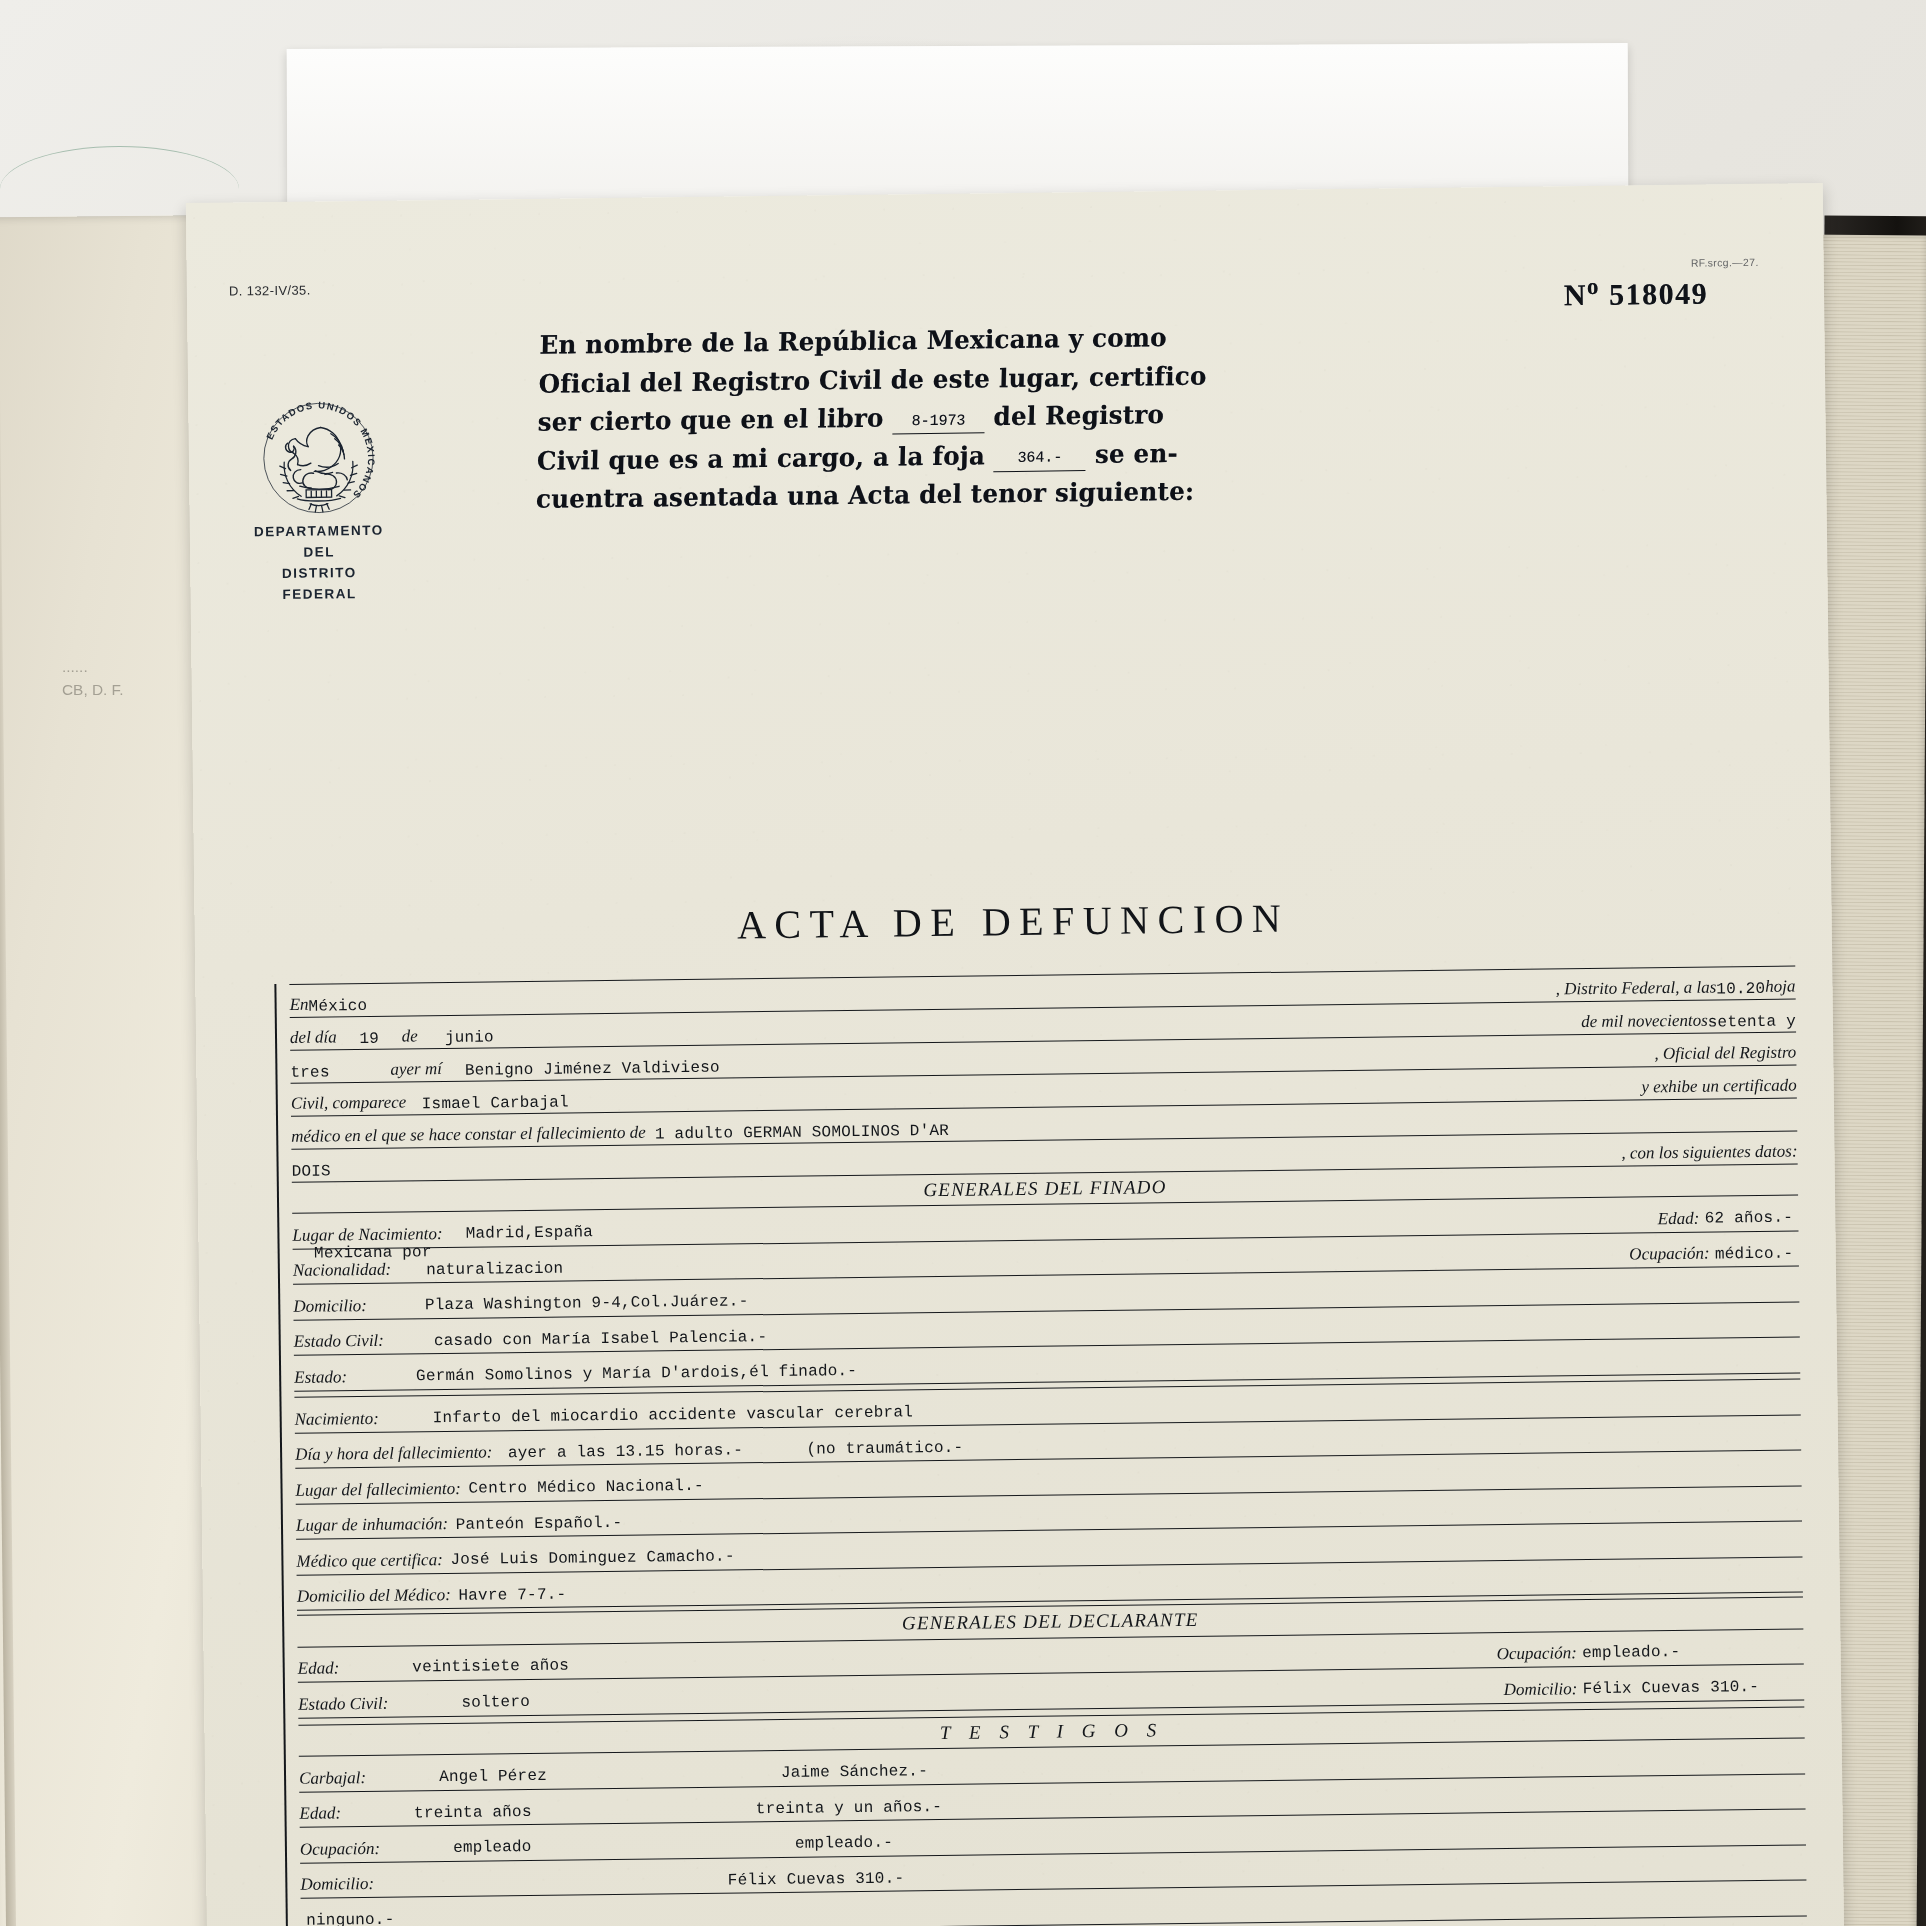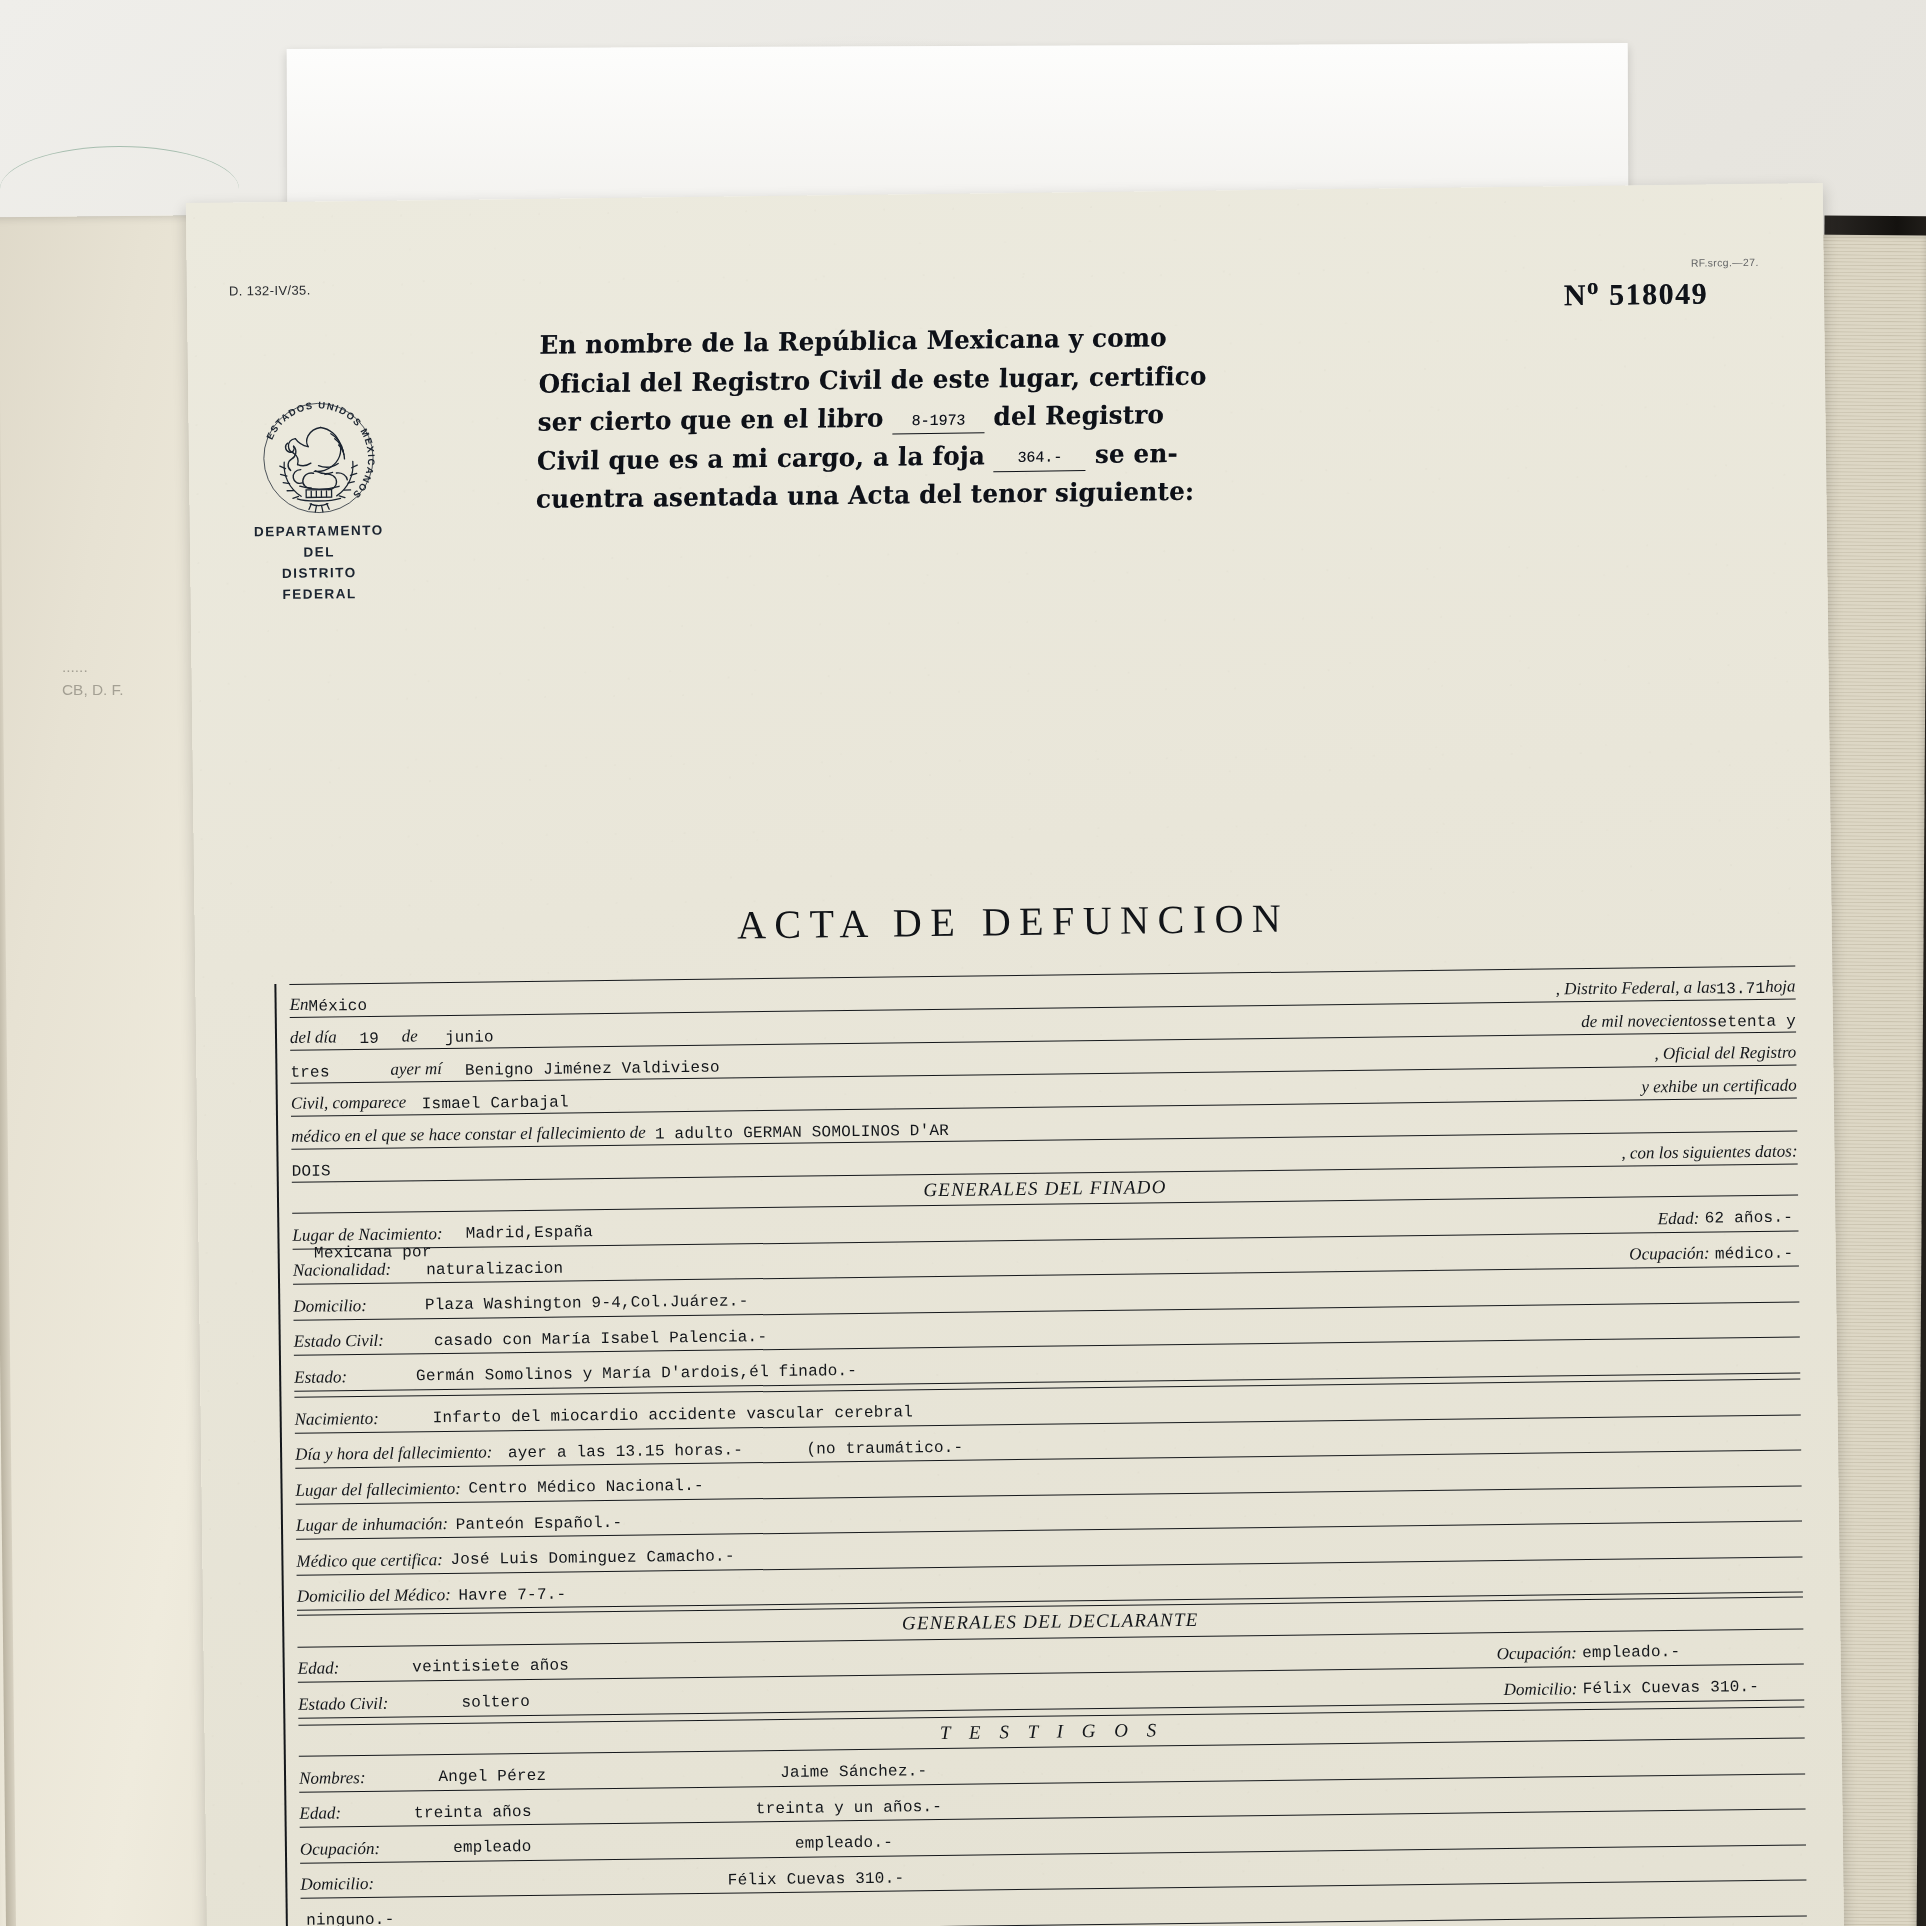--- a/index.html
+++ b/index.html
@@ -227,21 +227,21 @@
     <div class="formbox">
 
       <div class="rule dbl"></div>
 
       <div class="para">
 
         <div class="row">
           <span class="lbl">En</span>
           <span class="val grow">México</span>
           <span class="lbl">, Distrito Federal, a las</span>
-          <span class="val">13.71</span>
+          <span class="val">10.20</span>
           <span class="lbl">hoja</span>
         </div>
 
         <div class="row">
           <span class="lbl">del día</span>
           <span class="val" style="min-width:65px;text-align:center">19</span>
           <span class="lbl">de</span>
           <span class="val grow" style="padding-left:27px">junio</span>
           <span class="lbl">de mil novecientos</span>
           <span class="val">setenta y</span>
@@ -355,21 +355,21 @@
         <span class="lbl">Domicilio:</span>
         <span class="val" style="min-width:216px">Félix Cuevas 310.-</span>
       </div>
 
       <div class="rule dbl" style="margin-top:6.2px"></div>
 
       <div class="sechead sp">T E S T I G O S</div>
       <div class="rule dbl"></div>
 
       <div class="line">
-        <span class="lbl">Nombres:</span>
+        <span class="lbl">Carbajal:</span>
         <span class="val" style="padding-left:73px;min-width:331px">Angel Pérez</span>
         <span class="val grow">Jaime Sánchez.-</span>
       </div>
 
       <div class="line">
         <span class="lbl">Edad:</span>
         <span class="val" style="padding-left:73px;min-width:331px">treinta años</span>
         <span class="val grow">treinta y un años.-</span>
       </div>
 

